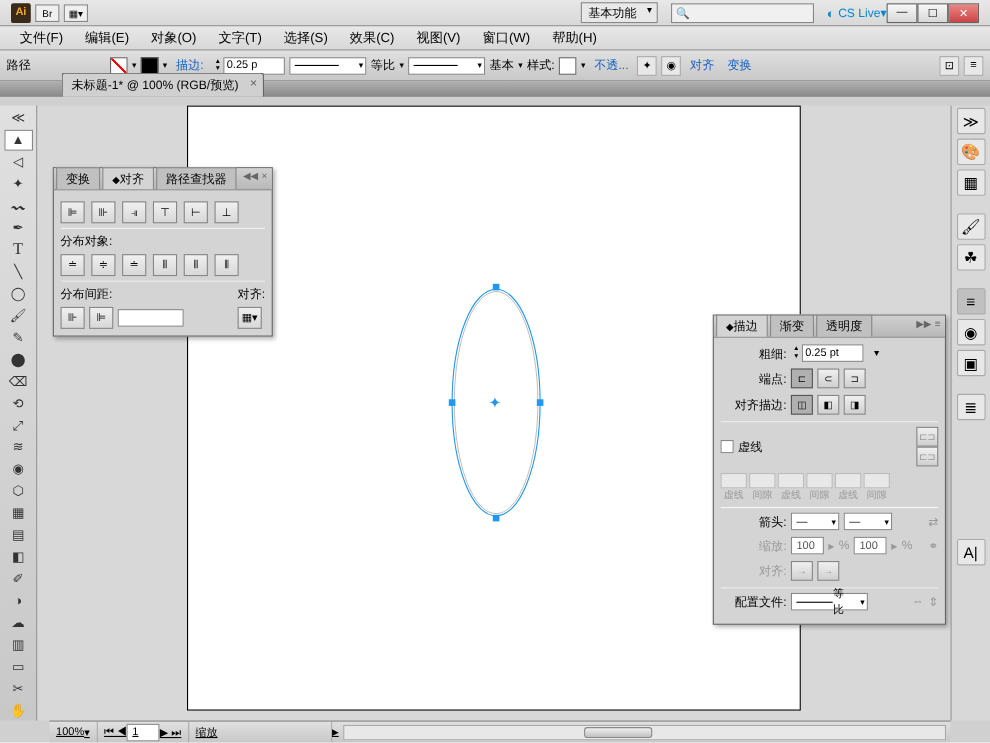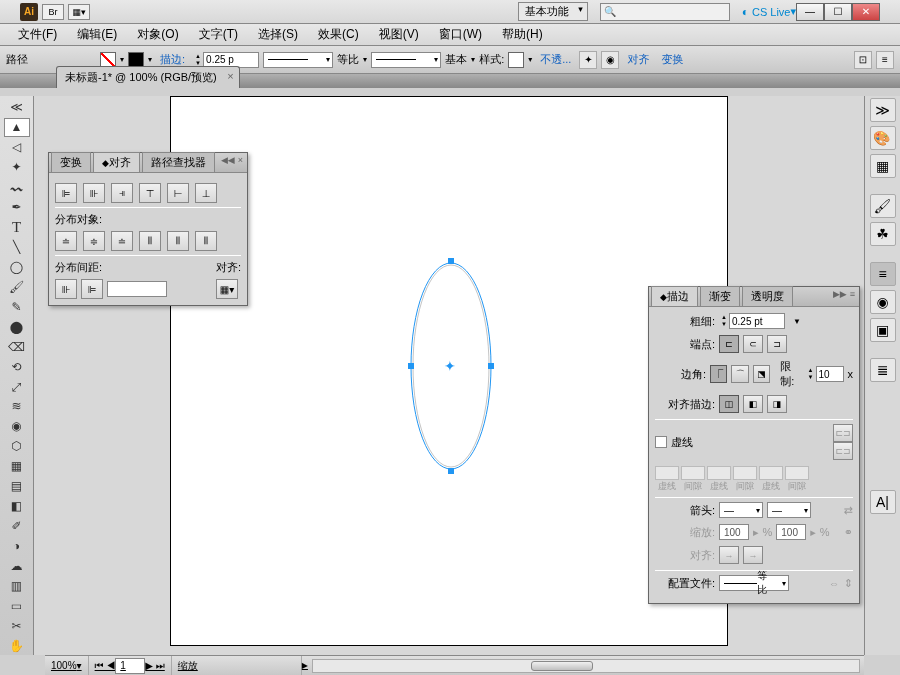--- a/index.html
+++ b/index.html
@@ -1,19 +1,19 @@
 <!DOCTYPE html>
 <html><head>
 <meta charset="utf-8">
 <style>
 * { box-sizing: border-box; margin: 0; padding: 0; font-family: "Microsoft YaHei", sans-serif; }
 body { width: 900px; height: 675px; background: #d0d0d0; position: relative; overflow: hidden; font-size: 11px; }
 
 
-.titlebar { height: 24px; background: linear-gradient(#e8e8e8,#d8d8d8); border-bottom: 1px solid #888; display: flex; align-items: center; padding: 0 20px; }
+.titlebar { height: 24px; background: linear-gradient(#e8e8e8,#d8d8d8); border-bottom: 1px solid #888; display: flex; align-items: center; padding: 0 10px; }
 .ai-logo { width: 18px; height: 18px; background: #3a2a1a; color: #f9a825; font-weight: bold; font-size: 10px; display: flex; align-items: center; justify-content: center; border-radius: 2px; }
 .tb-btn { width: 22px; height: 16px; border: 1px solid #888; background: #f0f0f0; margin-left: 4px; display: flex; align-items: center; justify-content: center; font-size: 9px; }
 .tb-dd { border: 1px solid #888; background: #e8e8e8; padding: 1px 18px 1px 6px; margin-left: 8px; position: relative; font-size: 11px; }
 .tb-dd::after { content: "▾"; position: absolute; right: 4px; top: 1px; font-size: 9px; }
 .search { flex: 0 0 130px; height: 18px; border: 1px solid #888; background: #f0f0f0; margin-left: 12px; display: flex; align-items: center; padding: 0 4px; }
 .search::before { content: "🔍"; font-size: 10px; margin-right: 4px; color: #666; }
 .cslive { margin-left: 12px; display: flex; align-items: center; color: #0288d1; font-size: 11px; }
 .cslive::before { content: "◐"; margin-right: 3px; font-size: 12px; }
 .wincontrols { margin-left: auto; display: flex; }
 .winbtn { width: 28px; height: 18px; border: 1px solid #666; background: linear-gradient(#f8f8f8,#d8d8d8); display: flex; align-items: center; justify-content: center; font-size: 10px; }
@@ -296,32 +296,20 @@
         </div>
       <span style="font-size:8px;margin-left:4px">▼</span>
     </div>
     <div class="panel-row">
       <div class="panel-row-label">端点:</div>
       <div class="mini-btn pressed">⊏</div>
       <div class="mini-btn">⊂</div>
       <div class="mini-btn">⊐</div>
     </div>
     <div class="panel-row">
-      <div class="panel-row-label">边角:</div>
-      <div class="mini-btn pressed">⎾</div>
-      <div class="mini-btn">⌒</div>
-      <div class="mini-btn">⬔</div>
-      <span style="margin-left:6px">限制:</span>
-      <div class="spin-input">
-          <span class="arrows">▲<br>▼</span>
-          <input style="width: 28px;" value="10">
-        </div>
-      <span>x</span>
-    </div>
-    <div class="panel-row">
       <div class="panel-row-label">对齐描边:</div>
       <div class="mini-btn pressed">◫</div>
       <div class="mini-btn">◧</div>
       <div class="mini-btn">◨</div>
     </div>
     <div class="panel-sep"></div>
     <div class="panel-row">
       <span class="checkbox"></span>
       <span>虚线</span>
       <div style="margin-left:auto" class="dim">

